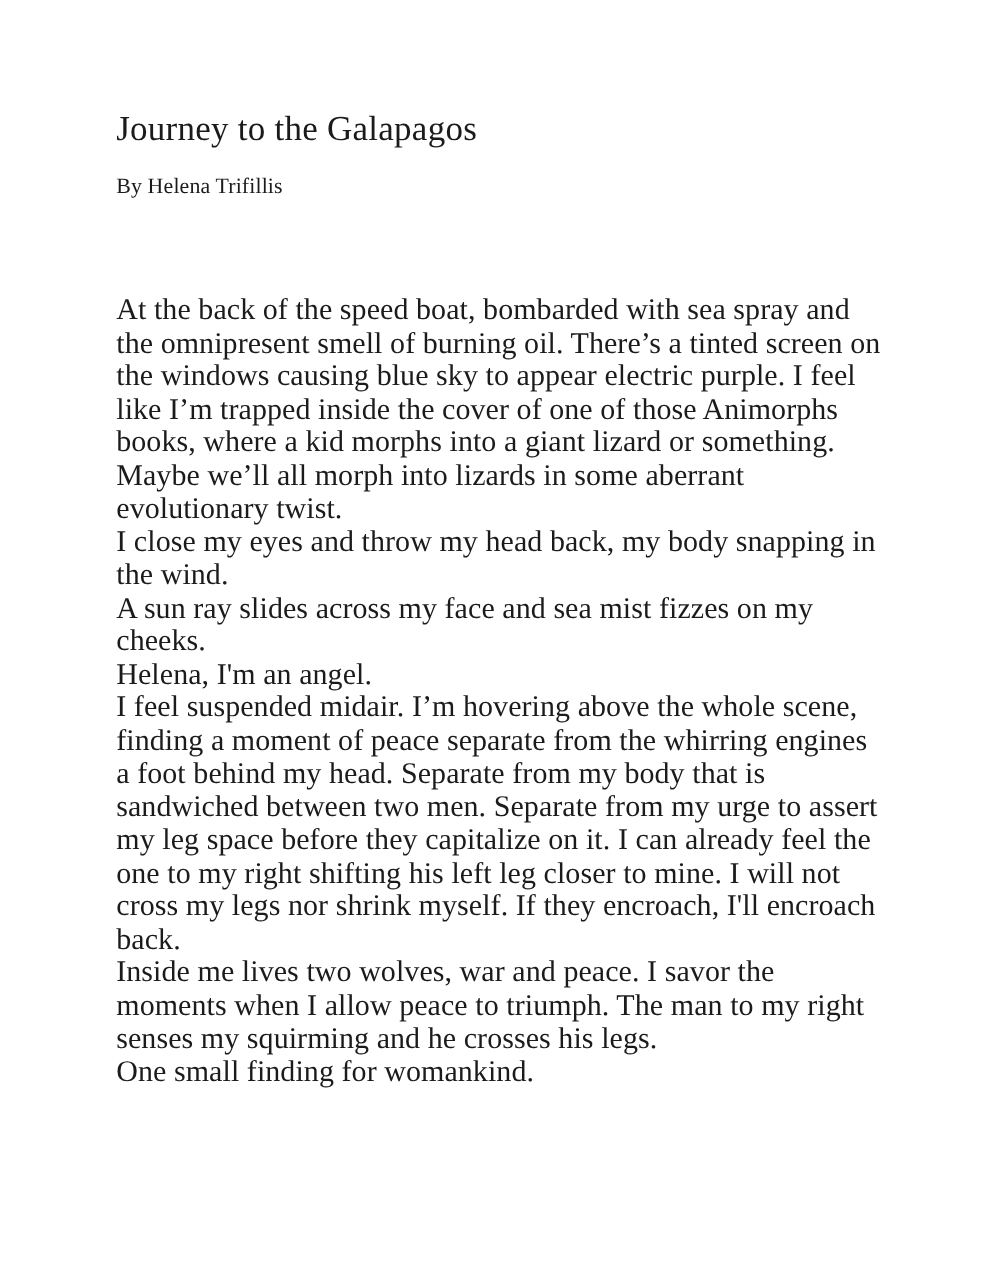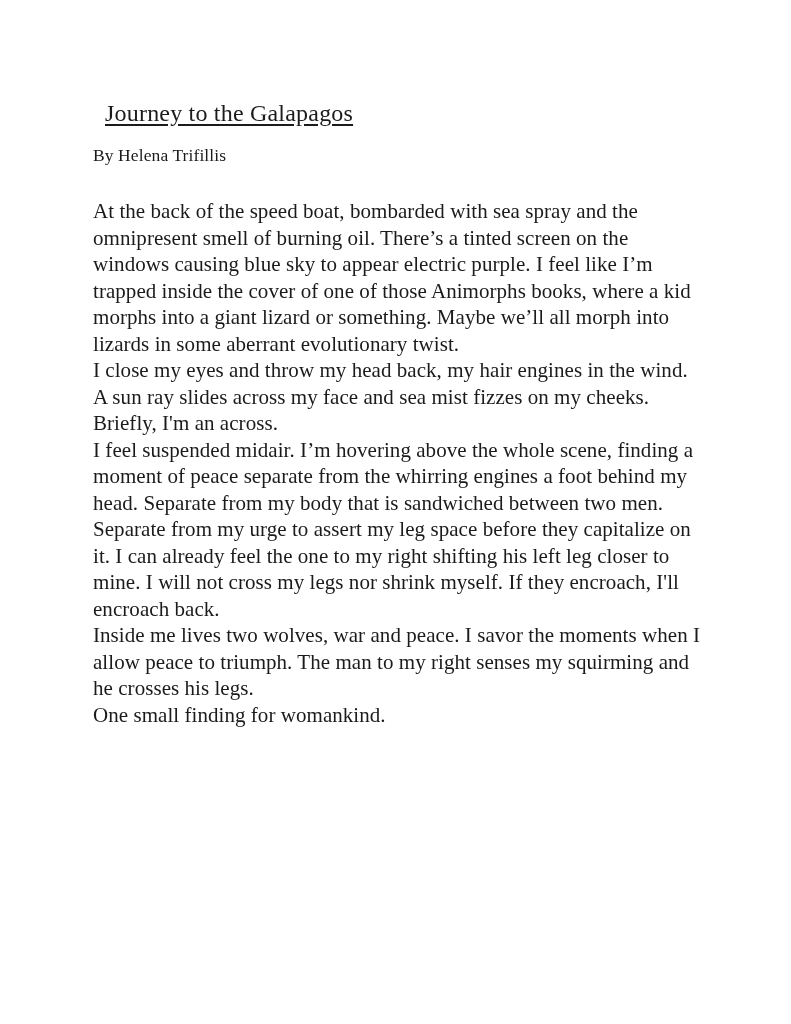--- a/index.html
+++ b/index.html
@@ -15,52 +15,51 @@
     overflow: hidden;
   }
   .page {
     box-sizing: border-box;
     width: 791px;
     height: 1024px;
     padding: 88px 84px 0 93px;
     background: #ffffff;
   }
   .doc-title {
-    font-size: 24px;
+    font-size: 28px;
     font-weight: normal;
-    margin: 12px;
-    text-decoration: underline;
+    margin: 0;
     text-underline-offset: 3px;
     letter-spacing: 0.2px;
   }
   .doc-byline {
     font-size: 17.5px;
     margin-top: 18px;
     letter-spacing: 0.1px;
   }
   .doc-body {
-    margin-top: 32px;
+    margin-top: 76px;
     width: 616px;
-    font-size: 21px;
+    font-size: 24px;
     line-height: 26.5px;
     letter-spacing: 0.05px;
   }
   .para {
     margin: 0;
     padding: 0;
   }
 </style>
 </head>
 <body>
 
 <div class="page">
   <h1 class="doc-title">Journey to the Galapagos</h1>
   <div class="doc-byline">By Helena Trifillis</div>
   <div class="doc-body">
       <p class="para">At the back of the speed boat, bombarded with sea spray and the omnipresent smell of burning oil. There’s a tinted screen on the windows causing blue sky to appear electric purple. I feel like I’m trapped inside the cover of one of those Animorphs books, where a kid morphs into a giant lizard or something. Maybe we’ll all morph into lizards in some aberrant evolutionary twist.</p>
-      <p class="para">I close my eyes and throw my head back, my hair engines in the wind.</p>
+      <p class="para">I close my eyes and throw my head back, my body snapping in the wind.</p>
       <p class="para">A sun ray slides across my face and sea mist fizzes on my cheeks.</p>
-      <p class="para">Briefly, I'm an across.</p>
+      <p class="para">Helena, I'm an angel.</p>
       <p class="para">I feel suspended midair. I’m hovering above the whole scene, finding a moment of peace separate from the whirring engines a foot behind my head. Separate from my body that is sandwiched between two men. Separate from my urge to assert my leg space before they capitalize on it. I can already feel the one to my right shifting his left leg closer to mine. I will not cross my legs nor shrink myself. If they encroach, I'll encroach back.</p>
       <p class="para">Inside me lives two wolves, war and peace. I savor the moments when I allow peace to triumph. The man to my right senses my squirming and he crosses his legs.</p>
       <p class="para">One small finding for womankind.</p>
     </div>
 </div>
 
 </body></html>

